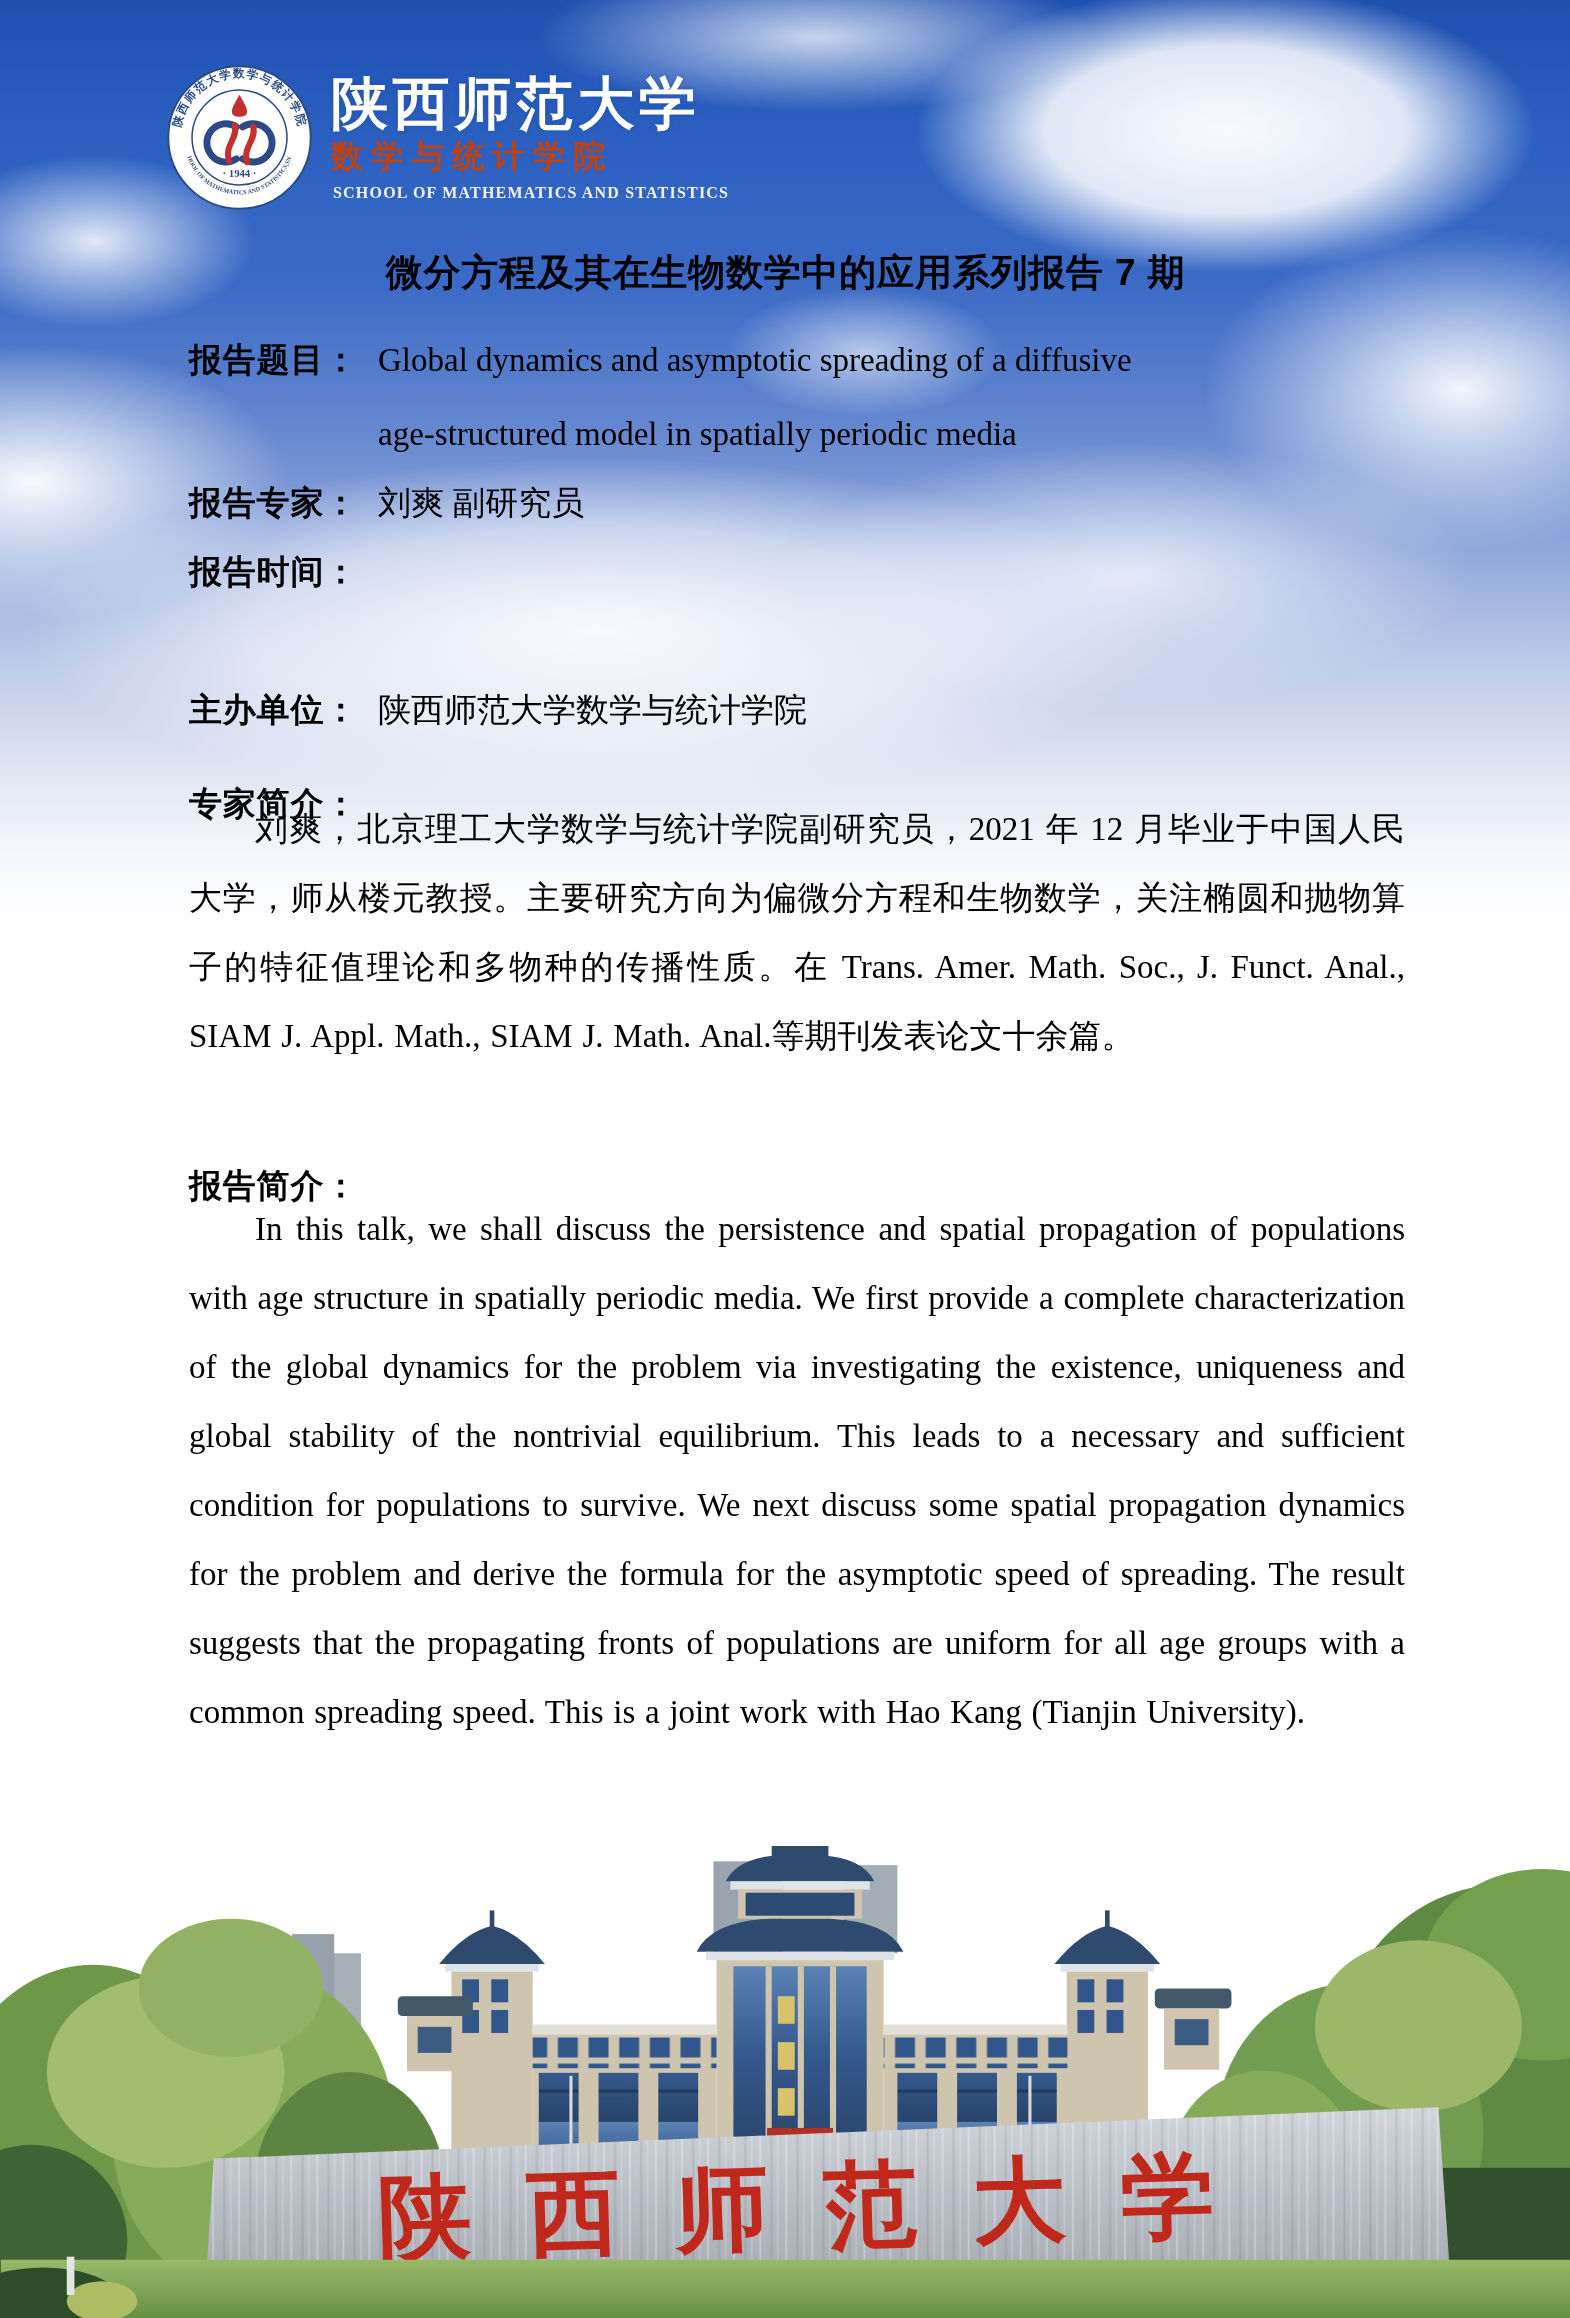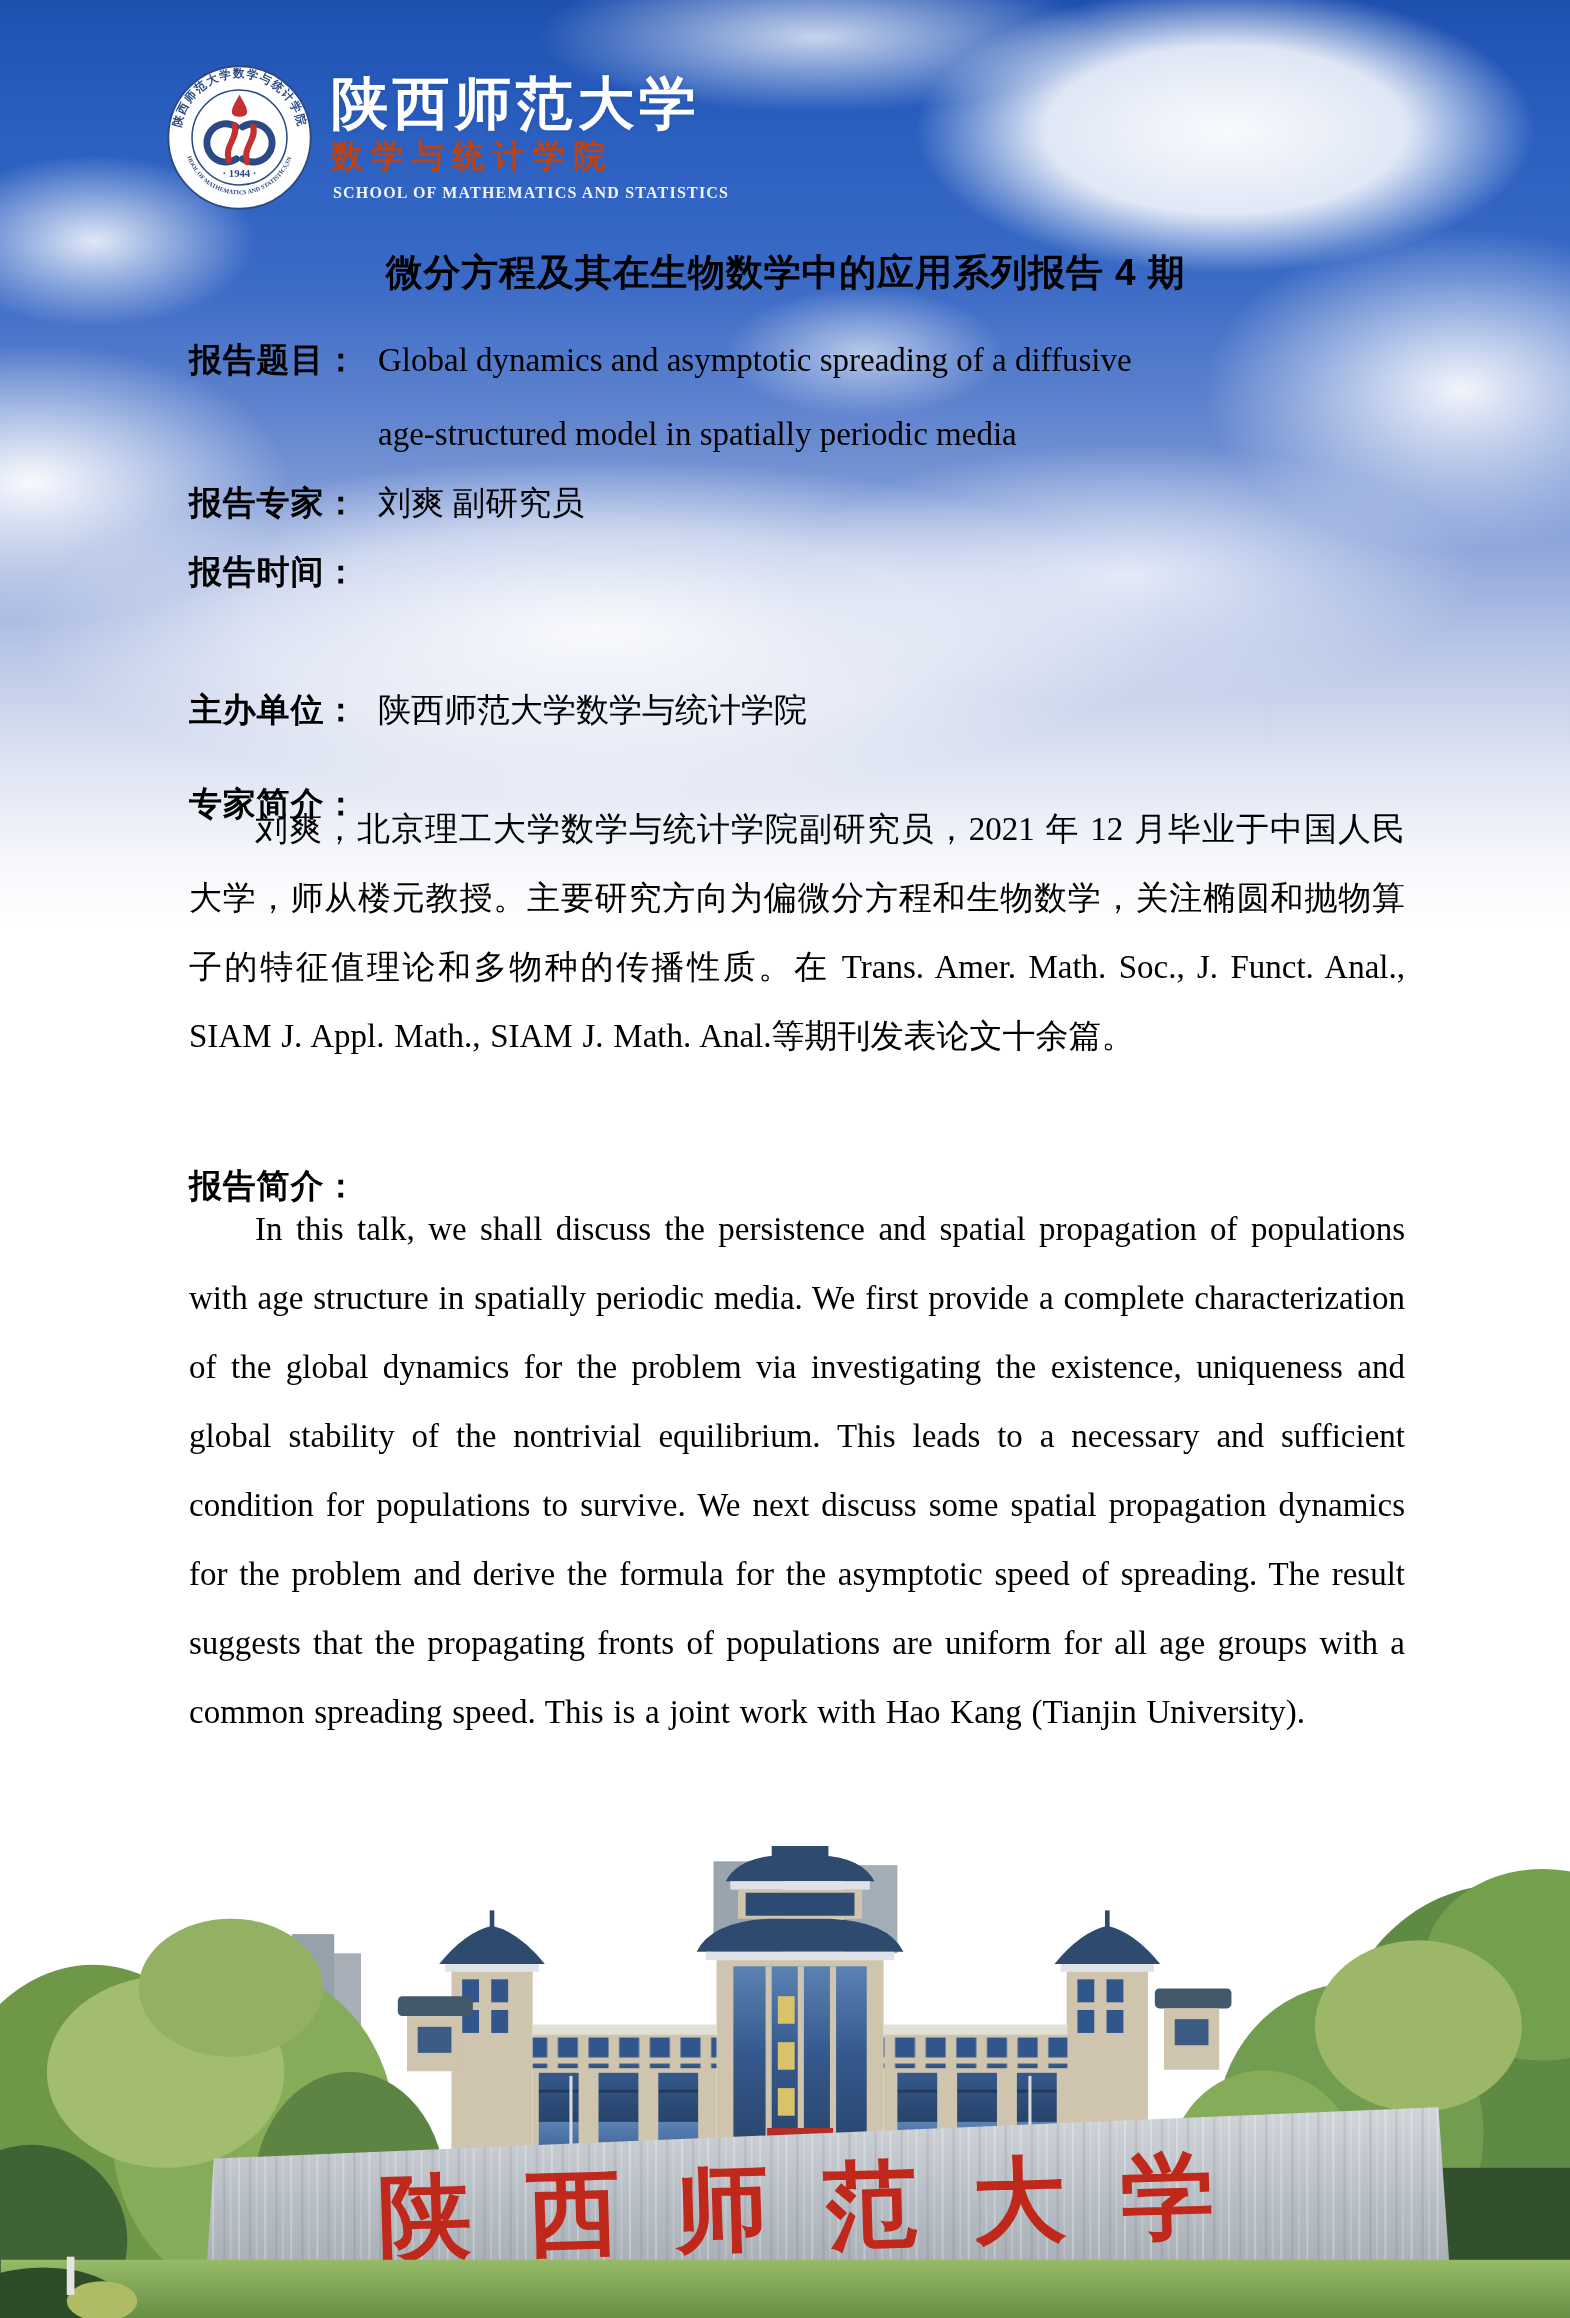--- a/index.html
+++ b/index.html
@@ -94,21 +94,21 @@
       <path d="M -14,30 C -20,10 -2,2 -6,-16" fill="none" stroke="#c43030" stroke-width="8" stroke-linecap="round"></path>
       <path d="M 10,32 C 4,12 22,4 18,-14" fill="none" stroke="#c43030" stroke-width="8" stroke-linecap="round"></path>
     </g>
     <text x="0" y="52" text-anchor="middle" font-size="14" fill="#2b4a85" font-weight="700" font-family="Liberation Serif, serif">· 1944 ·</text>
   </svg>
 
   <div class="uni-name">陕西师范大学</div>
   <div class="school-name">数学与统计学院</div>
   <div class="school-en">SCHOOL OF MATHEMATICS AND STATISTICS</div>
 
-  <div class="main-title">微分方程及其在生物数学中的应用系列报告 4 期</div>
+  <div class="main-title">微分方程及其在生物数学中的应用系列报告 7 期</div>
 
   <div class="info-row" style="top:416px">
     <span class="info-value">age-structured model in spatially periodic media</span>
   </div>
   <div class="info-row" style="top:342px">
     <span class="info-label">报告题目：</span>
     <span class="info-value">Global dynamics and asymptotic spreading of a diffusive</span>
   </div>
   <div class="info-row" style="top:485px">
     <span class="info-label">报告专家：</span>

